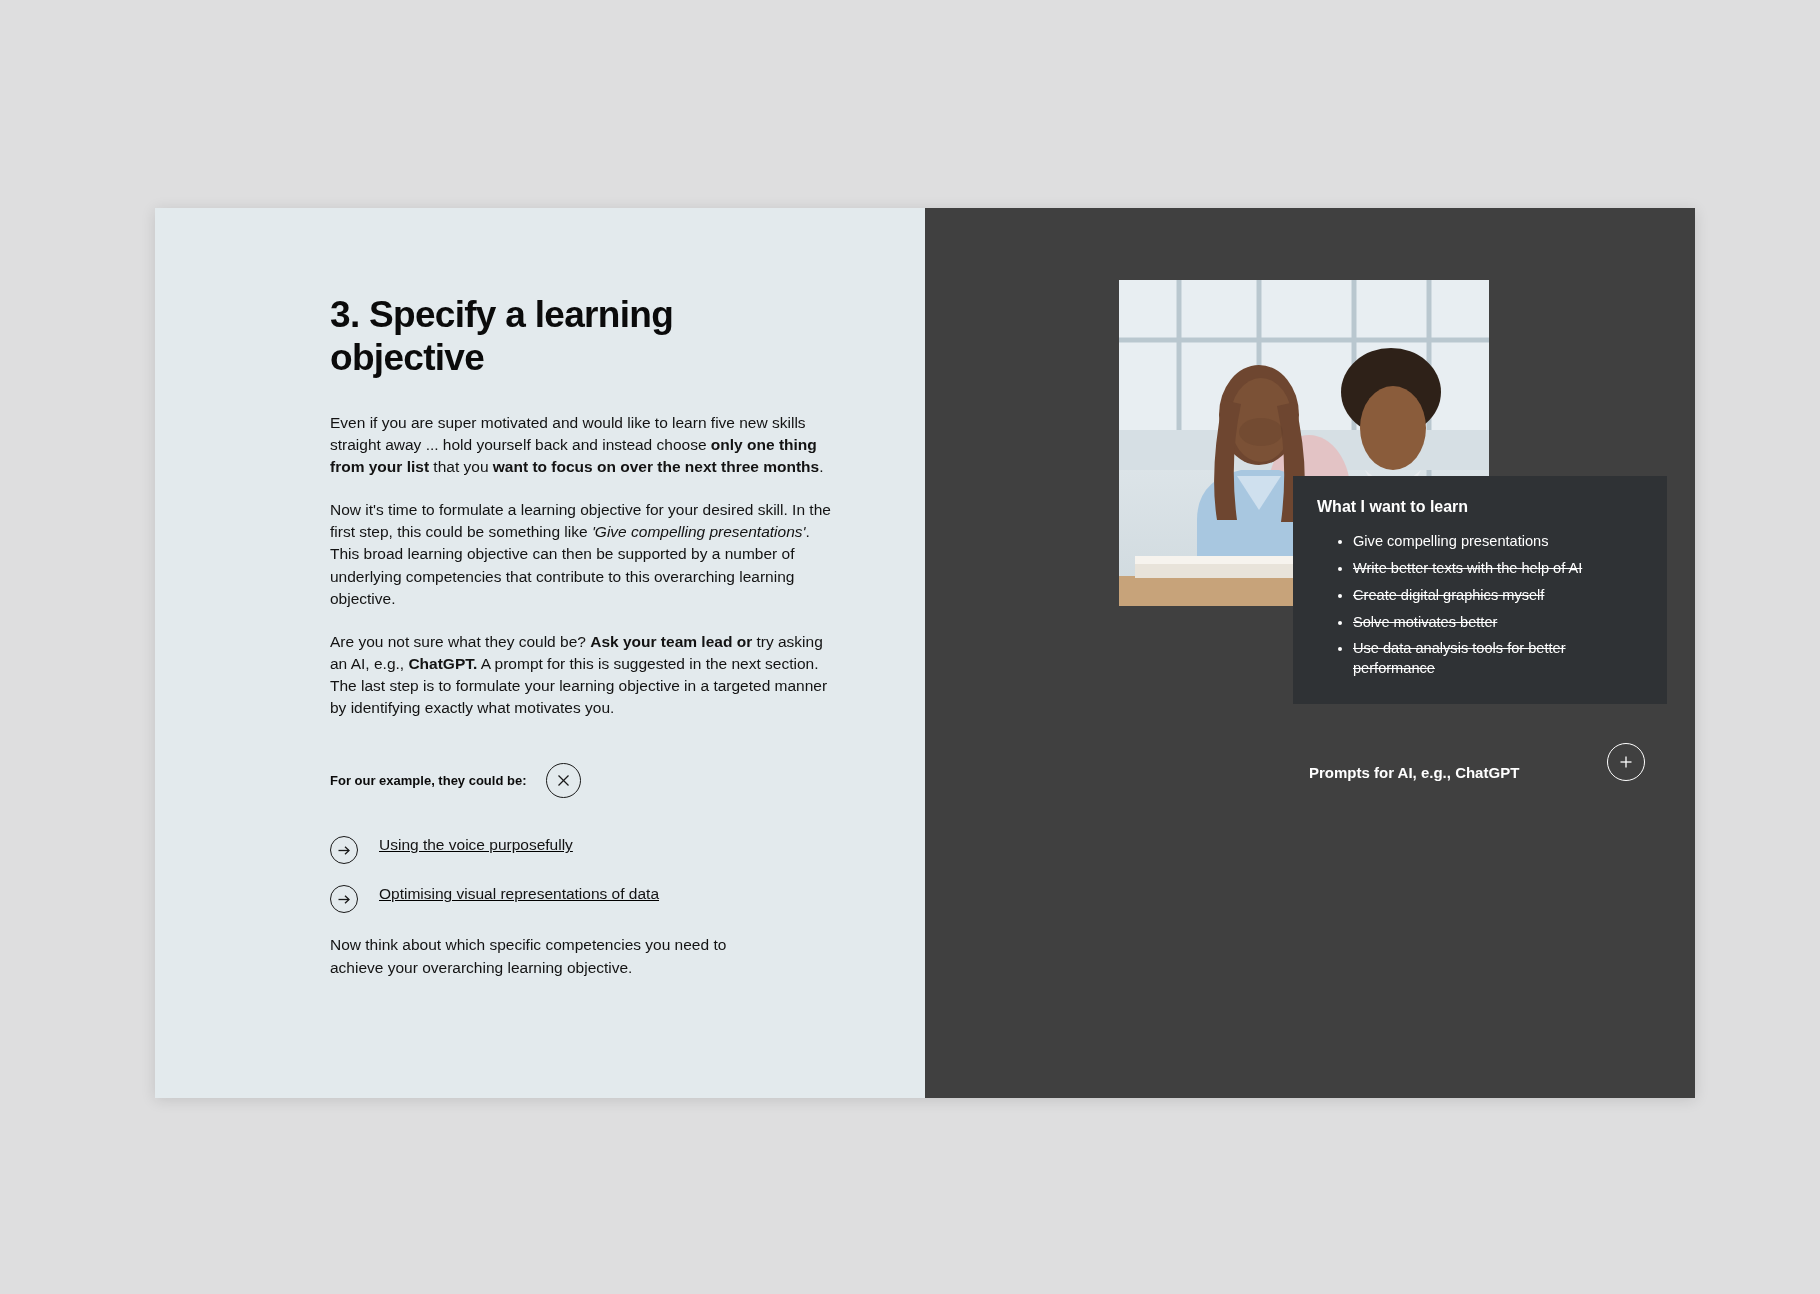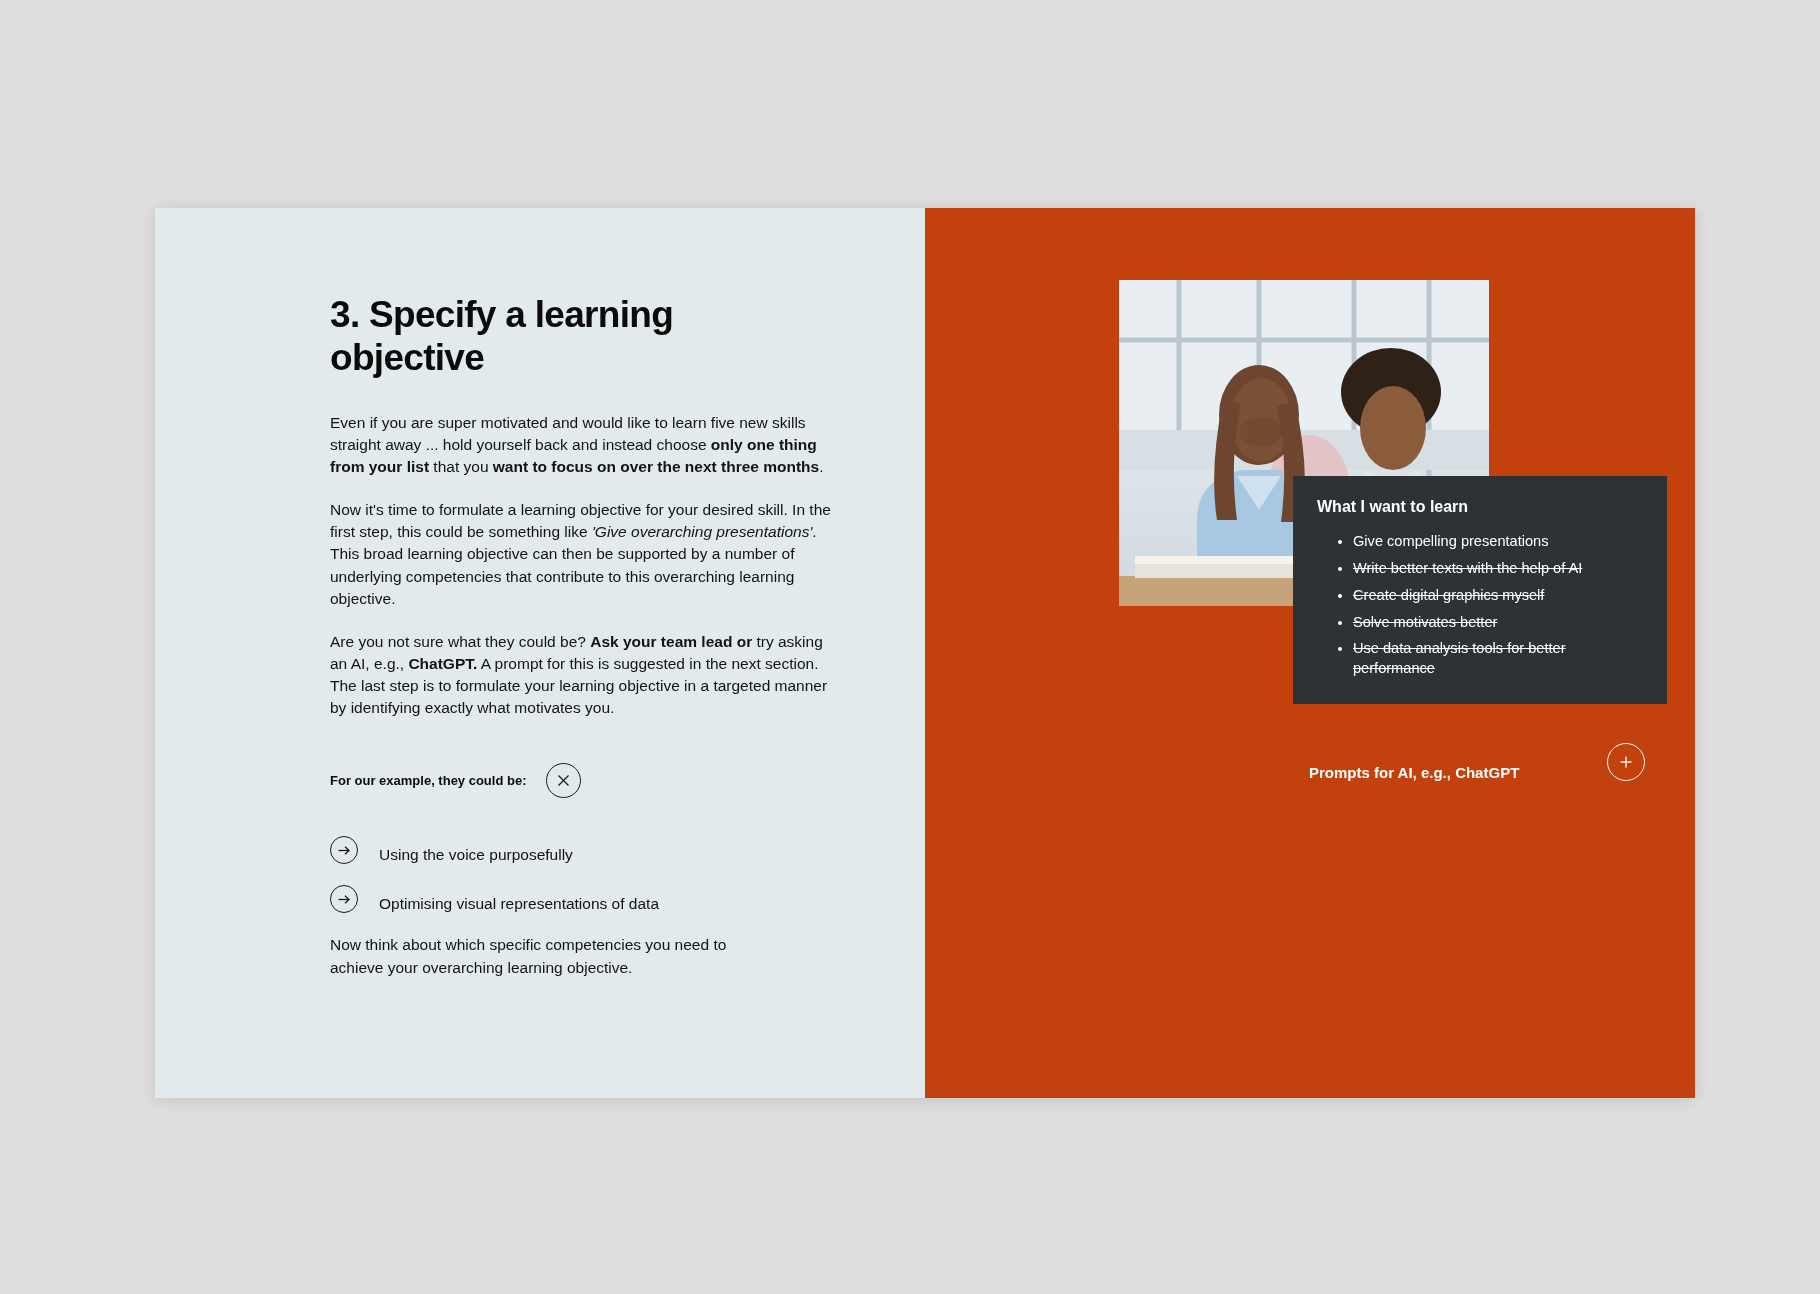--- a/index.html
+++ b/index.html
@@ -78,23 +78,24 @@
     align-items: center;
     justify-content: center;
     box-sizing: border-box;
     background: transparent;
   }
   .close-circle svg { display: block; }
 
   .bullet-list { margin: 0; padding: 0; list-style: none; }
   .bullet-item {
     display: flex;
-    align-items: flex-end;
+    align-items: flex-start;
     gap: 21px;
     margin-bottom: 21px;
+    text-decoration: underline;
   }
   .arrow-circle {
     width: 28px;
     height: 28px;
     min-width: 28px;
     border: 1.4px solid #1a1a1a;
     border-radius: 50%;
     display: flex;
     align-items: center;
     justify-content: center;
@@ -110,21 +111,21 @@
     font-size: 15.5px;
     line-height: 1.43;
     color: #131313;
     width: 450px;
   }
 
   
   .page-right {
     width: 770px;
     height: 890px;
-    background: #c2410c;
+    background: #404040;
     position: relative;
     box-sizing: border-box;
   }
   .photo {
     position: absolute;
     left: 194px;
     top: 72px;
     width: 370px;
     height: 326px;
     overflow: hidden;
@@ -191,21 +192,21 @@
 <body>
 
 <div class="spread">
 
   <div class="page-left">
     <div class="left-inner">
 
       <h1 class="headline">3. Specify a learning objective</h1>
 
       <p class="para" id="para1"><span>Even if you are super motivated and would like to learn five new skills straight away ... hold yourself back and instead choose </span><b>only one thing from your list</b><span> that you </span><b>want to focus on over the next three months</b><span>.</span></p>
-      <p class="para" id="para2"><span>Now it's time to formulate a learning objective for your desired skill. In the first step, this could be something like </span><i>'Give overarching presentations'</i><span>. This broad learning objective can then be supported by a number of underlying competencies that contribute to this overarching learning objective.</span></p>
+      <p class="para" id="para2"><span>Now it's time to formulate a learning objective for your desired skill. In the first step, this could be something like </span><i>'Give compelling presentations'</i><span>. This broad learning objective can then be supported by a number of underlying competencies that contribute to this overarching learning objective.</span></p>
       <p class="para" id="para3"><span>Are you not sure what they could be? </span><b>Ask your team lead or</b><span> try asking an AI, e.g., </span><b>ChatGPT.</b><span> A prompt for this is suggested in the next section. The last step is to formulate your learning objective in a targeted manner by identifying exactly what motivates you.</span></p>
 
       <div class="example-row">
         <span class="example-label">For our example, they could be:</span>
         <span class="close-circle">
           <svg width="15" height="15" viewBox="0 0 15 15">
             <line x1="2.5" y1="2.5" x2="12.5" y2="12.5" stroke="#1a1a1a" stroke-width="1.3"></line>
             <line x1="12.5" y1="2.5" x2="2.5" y2="12.5" stroke="#1a1a1a" stroke-width="1.3"></line>
           </svg>
         </span>

